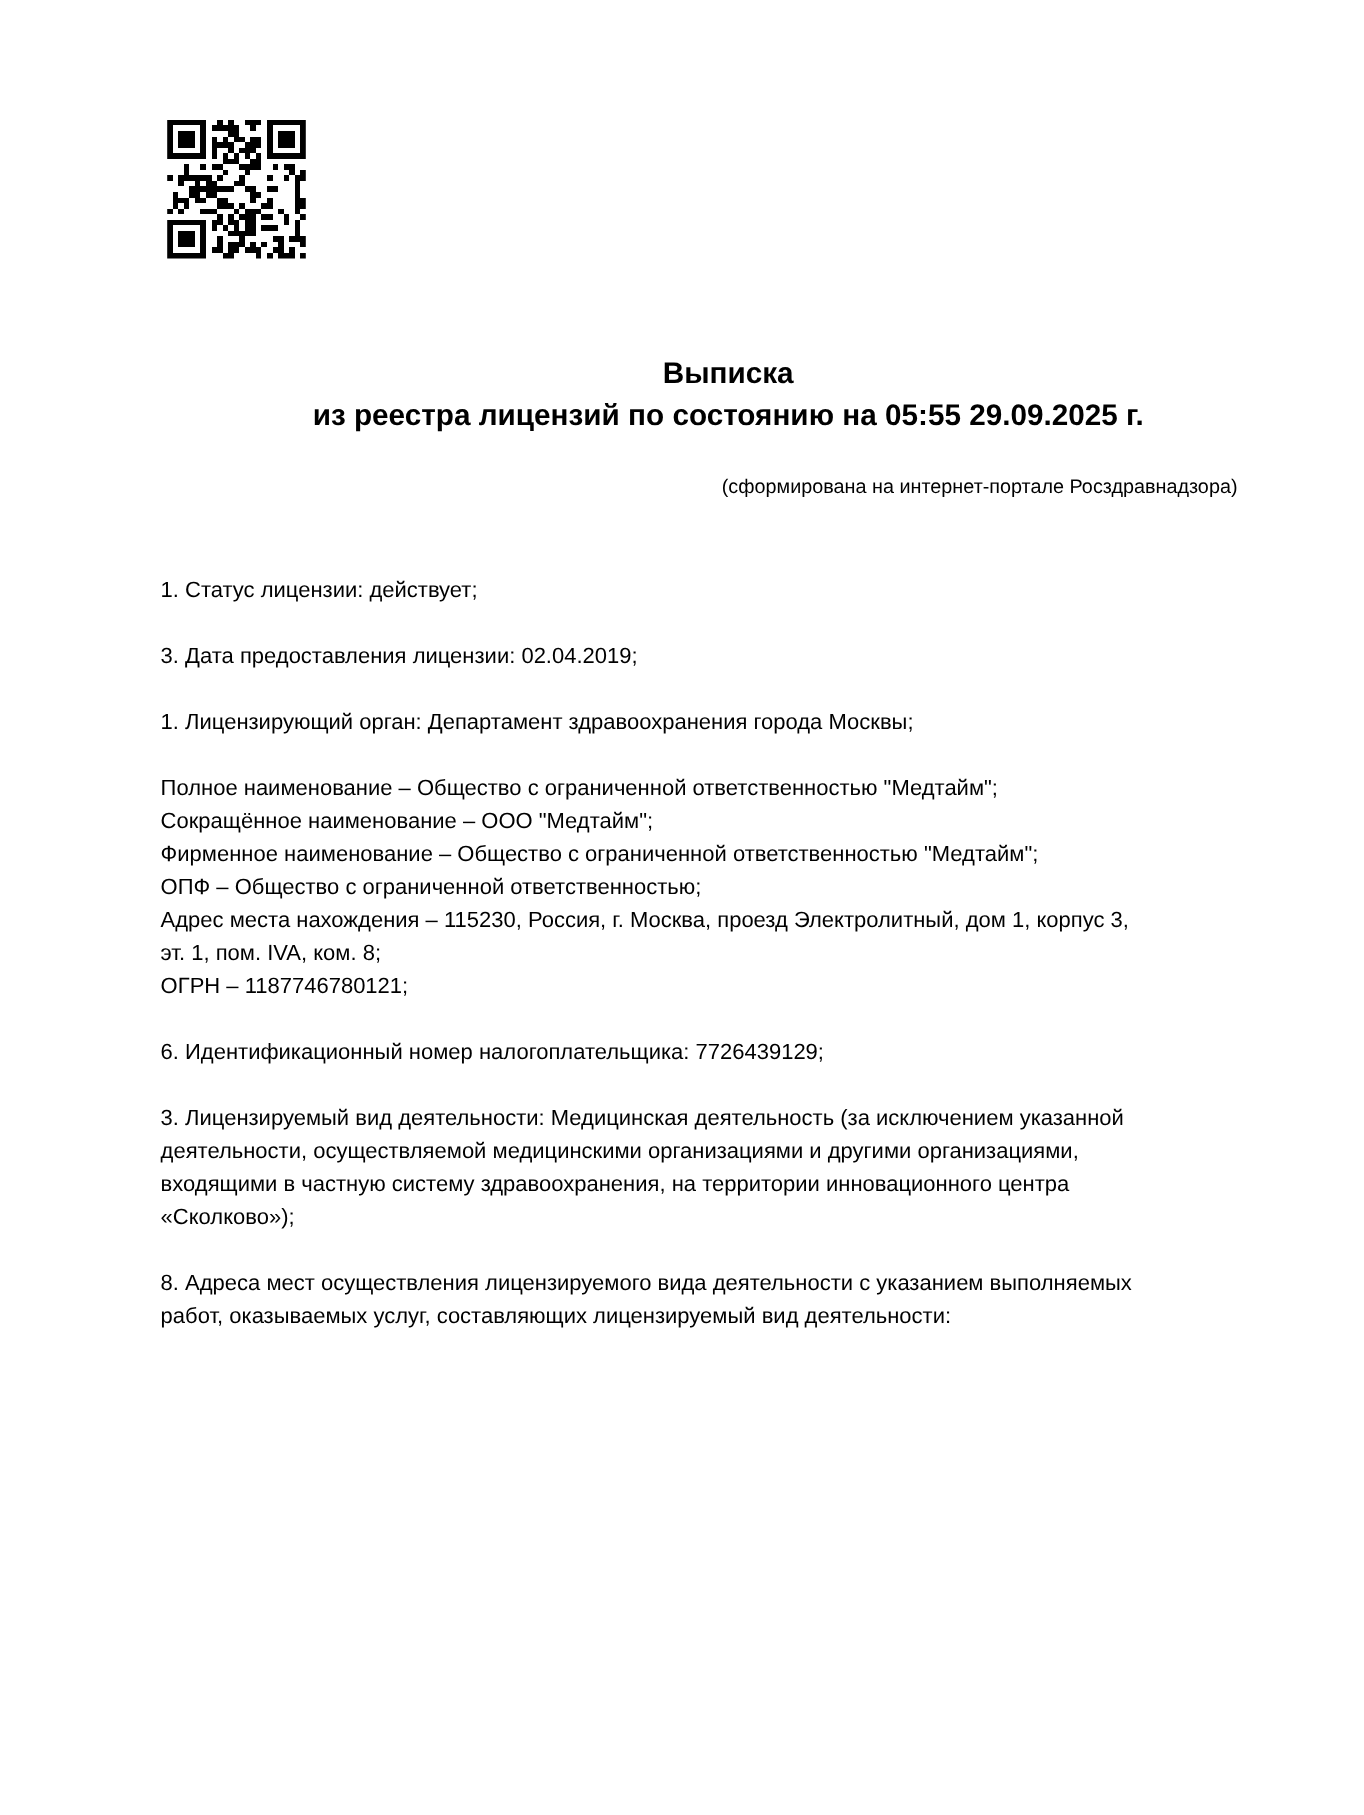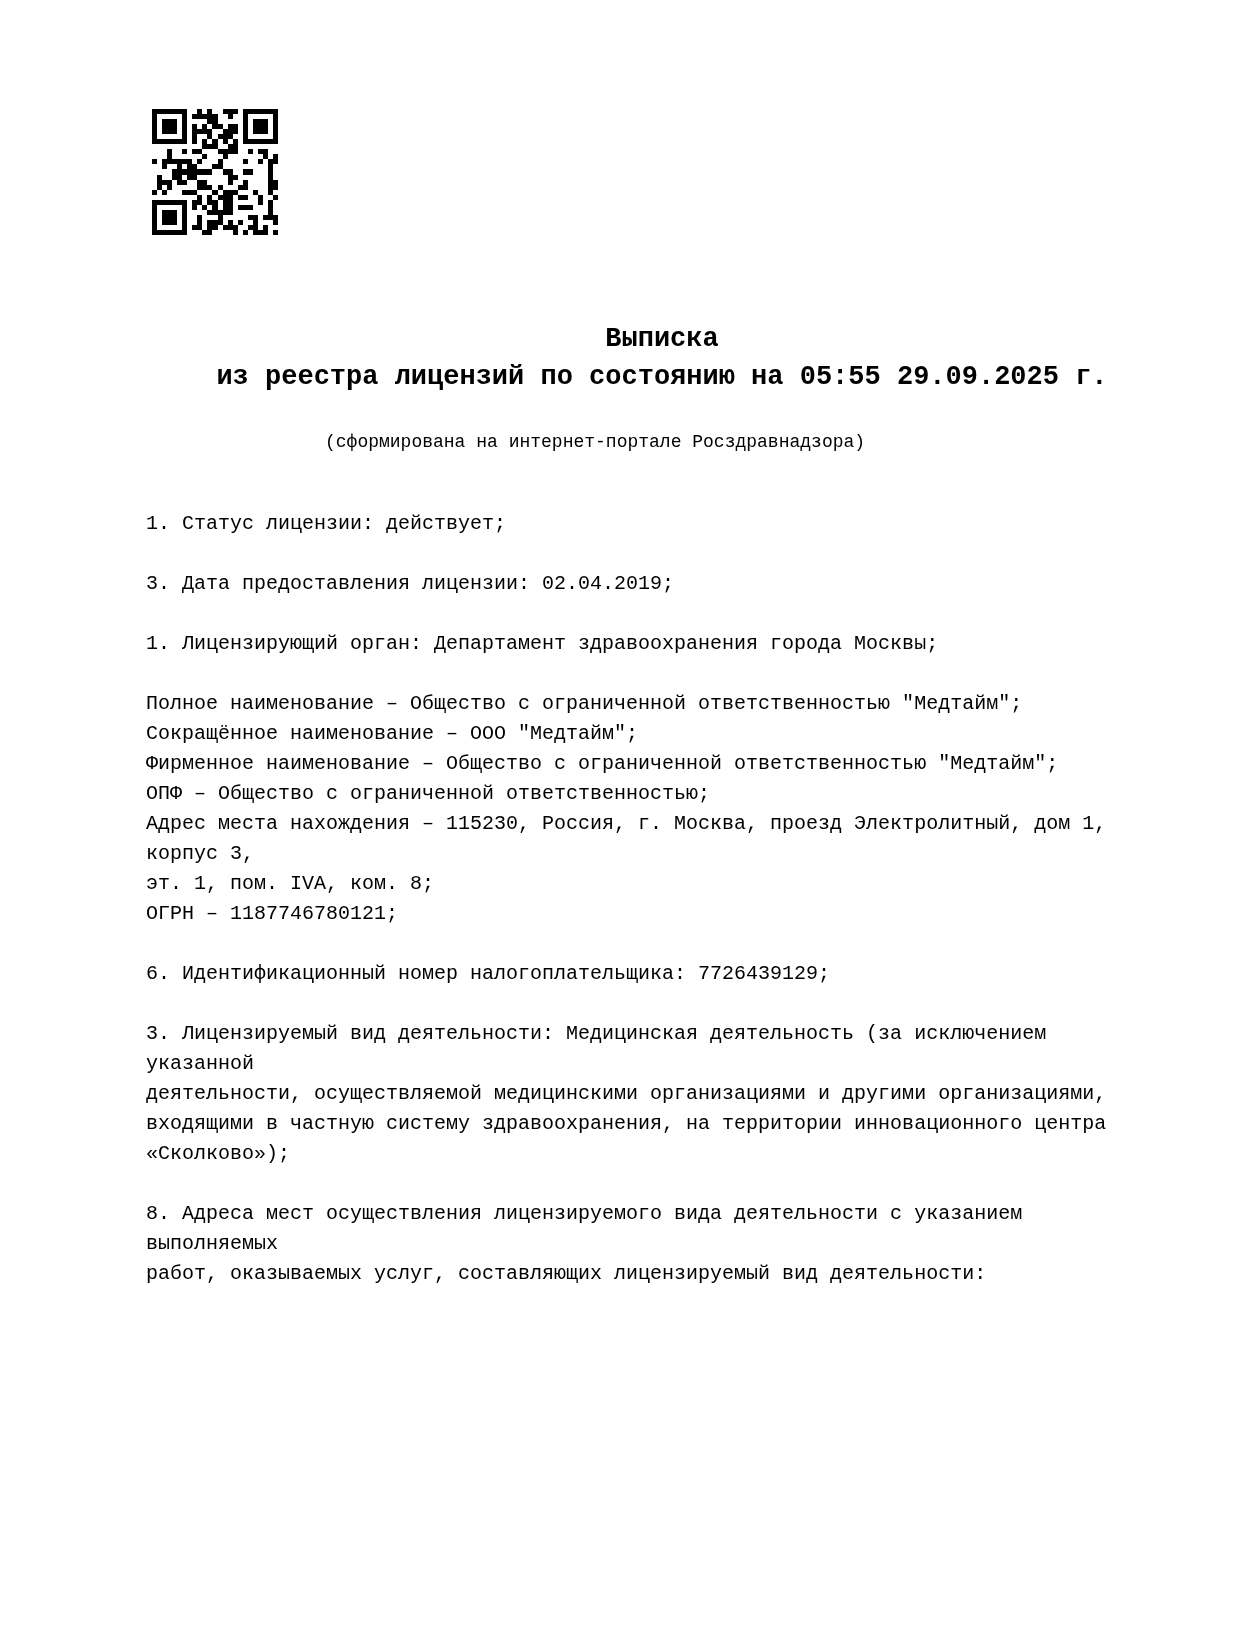--- a/index.html
+++ b/index.html
@@ -2,21 +2,21 @@
 <html lang="ru"><head>
 <meta charset="utf-8">
 <style>
   html, body { margin: 0; padding: 0; background: #ffffff; }
   .page {
     position: relative;
     width: 1240px;
     height: 1650px;
     background: #ffffff;
     color: #000000;
-    font-family: Liberation Mono, monospace;
+    font-family: Liberation Sans, sans-serif;
     overflow: hidden;
   }
   .qr {
     position: absolute;
     left: 152px;
     top: 109px;
     width: 126px;
     height: 126px;
   }
   .title-block {
@@ -28,33 +28,34 @@
     font-weight: bold;
     font-size: 27px;
     line-height: 38px;
     white-space: nowrap;
   }
   .formation-note {
     position: absolute;
     left: 325px;
     top: 431px;
     width: 800px;
+    text-align: right;
     font-size: 18px;
     line-height: 22px;
   }
   .body-text {
     position: absolute;
     left: 146px;
     top: 509px;
     width: 1014px;
     font-size: 20px;
     line-height: 30px;
   }
   .para {
-    margin: 0 0 30px 0;
+    margin: 13px 0 30px 0;
     white-space: pre-line;
   }
 </style>
 </head>
 <body>
 
 <div class="page">
 
   <svg id="qr-svg" class="qr" viewBox="0 0 125 125" shape-rendering="crispEdges" aria-hidden="true">
       <rect x="0" y="0" width="5" height="5" fill="#000"></rect>

